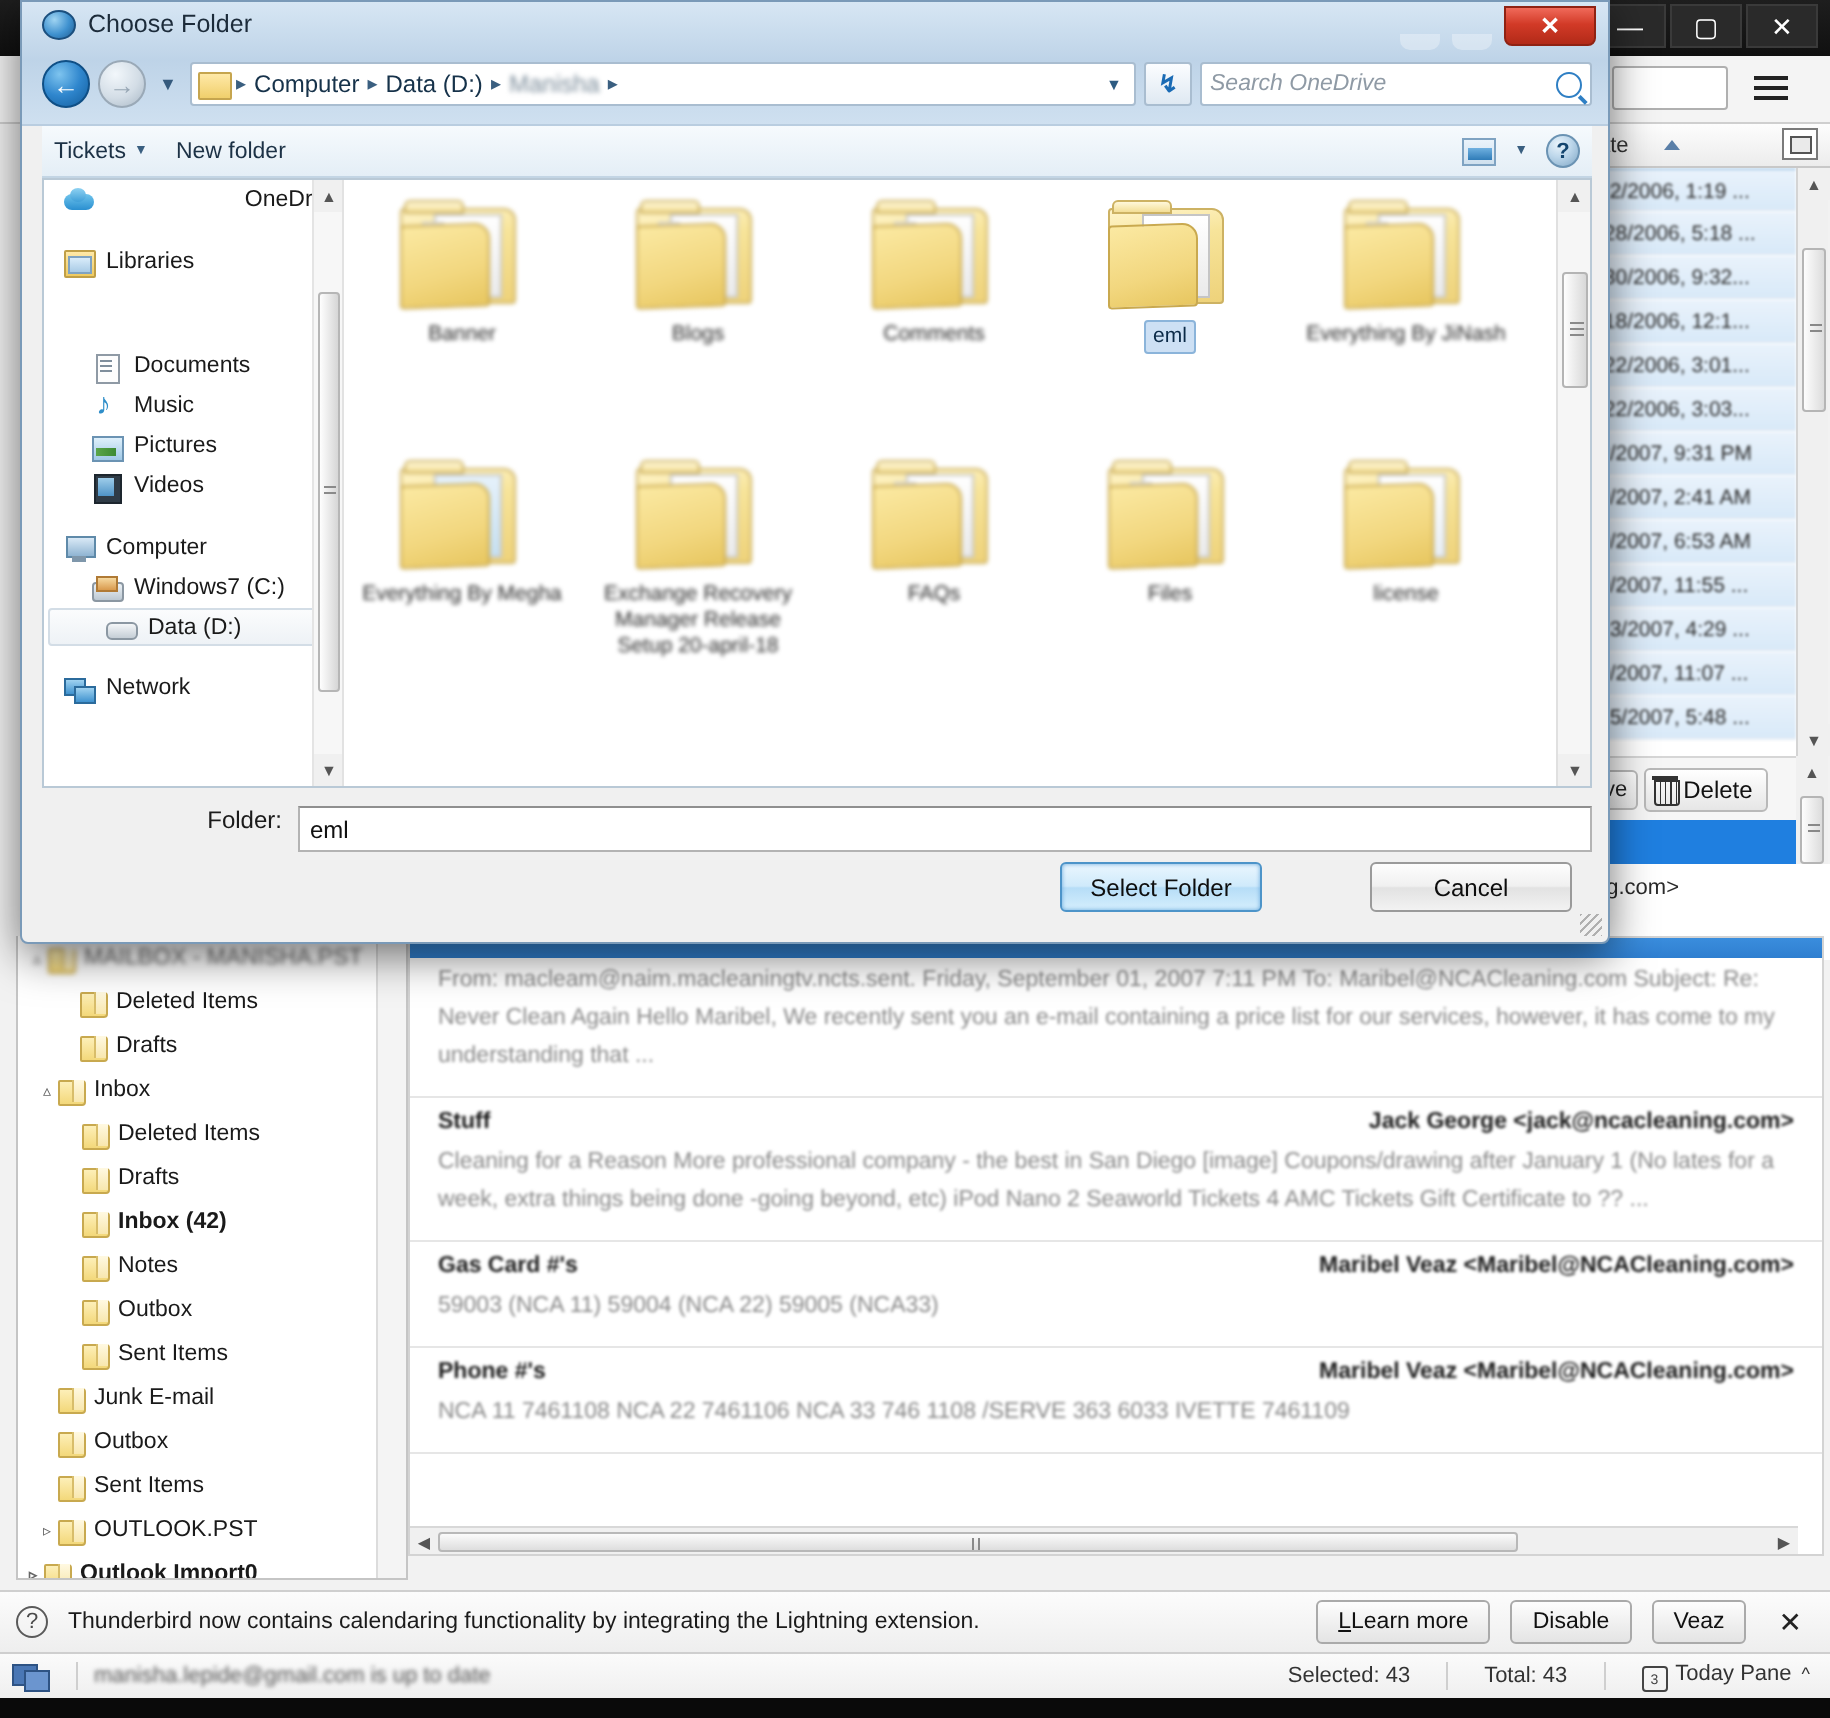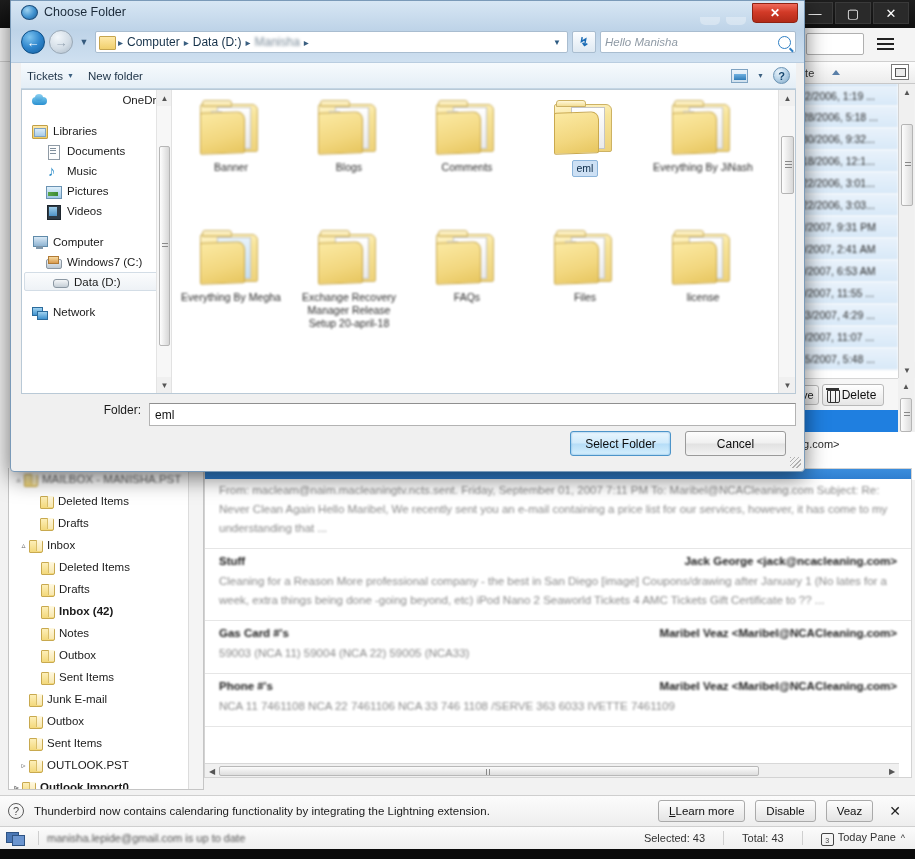--- a/index.html
+++ b/index.html
@@ -591,20 +591,21 @@
     border-radius:3px;
   }
   .dlg-btn.primary {
     background: linear-gradient(180deg,#eaf6fe 0%, #cfeafb 48%, #b6ddf7 52%, #d5effd 100%);
     border:1px solid #4d94c9;
     box-shadow: 0 0 2px rgba(90,160,215,0.9) inset;
   }
   .dlg-btn.secondary {
     background: linear-gradient(180deg,#fdfdfd 0%, #f0f0f0 48%, #e2e2e2 52%, #f2f2f2 100%);
     border:1px solid #9a9a9a;
+    margin-left:40px;
   }
   .dlg-resize {
     position:absolute; right:3px; bottom:3px; width:11px; height:11px;
     background: repeating-linear-gradient(135deg, #b0b0b0 0 1px, transparent 1px 3px);
   }
 </style>
 </head>
 <body>
 
 <div id="root">
@@ -827,21 +828,21 @@
         <span class="bc-sep">▸</span>
         <span class="bc-seg">Data (D:)</span>
         <span class="bc-sep">▸</span>
         <span class="bc-seg blur">Manisha</span>
         <span class="bc-sep">▸</span>
         <span class="bc-fill"></span>
         <span class="bc-drop">▼</span>
       </div>
       <div class="nav-refresh">↯</div>
       <div class="nav-search">
-        <span>Hello Manisha</span>
+        <span>Search OneDrive</span>
         <span class="sicon"></span>
       </div>
     </div>
 
     <div class="cmdbar">
       <div class="cmd-item">
         <span>Tickets</span>
         <span class="cmd-caret">▼</span>
       </div>
       <div class="cmd-item">
@@ -859,21 +860,21 @@
       <div class="nav-pane">
         <div class="np-row" style="padding-left:10px;justify-content:space-between;">
           <span class="np-ico ico-onedrive"></span>
           <span>OneDrive</span>
         </div>
         <div class="np-gap"></div>
         <div class="np-row" style="padding-left:10px;">
           <span class="np-ico ico-lib"></span>
           <span>Libraries</span>
         </div>
-        <div class="np-row" style="padding-left:24px;">
+        <div class="np-row" style="padding-left:24px;margin-top:32px;">
           <span class="np-ico ico-doc"></span>
           <span>Documents</span>
         </div>
         <div class="np-row" style="padding-left:24px;">
           <span class="np-ico ico-music"></span>
           <span>Music</span>
         </div>
         <div class="np-row" style="padding-left:24px;">
           <span class="np-ico ico-pic"></span>
           <span>Pictures</span>

